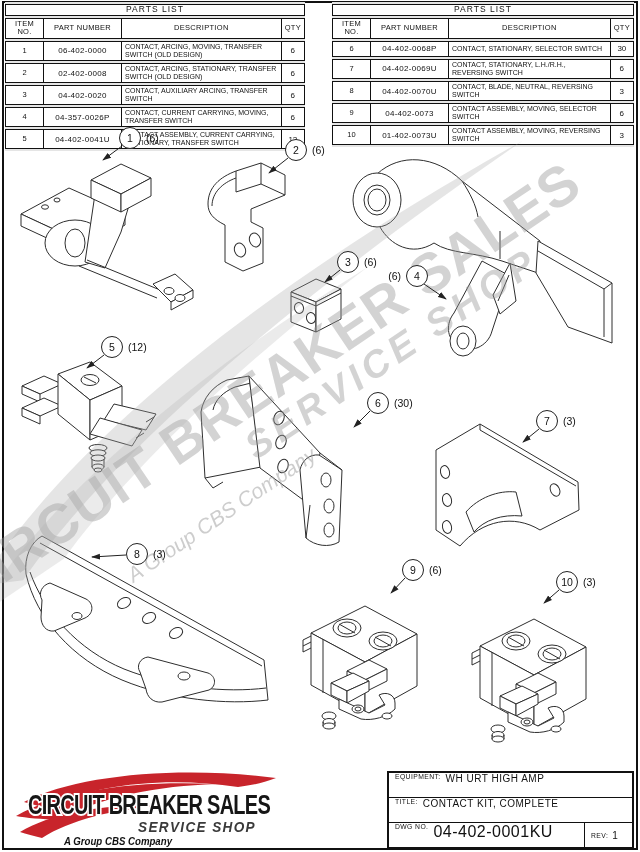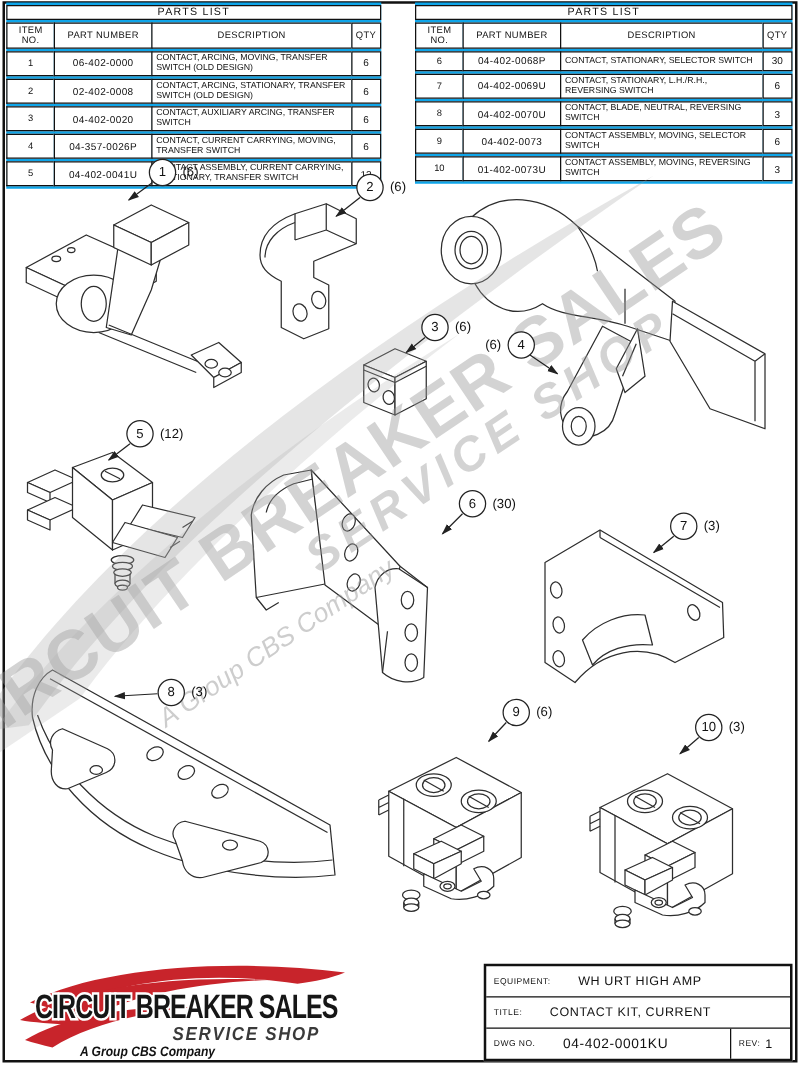--- a/index.html
+++ b/index.html
@@ -2,21 +2,21 @@
 <html><head>
 <meta charset="utf-8">
 <style>
   html,body{margin:0;padding:0;background:#888;}
   *{box-sizing:border-box;}
   .sheet{position:relative;width:640px;height:852px;background:#fff;overflow:hidden;
          font-family:"Liberation Sans",sans-serif;color:#111;}
   .page-border{position:absolute;left:2px;top:1px;right:2px;bottom:2px;border:2.5px solid #111;}
 
   
-  table.plist{position:absolute;border-collapse:separate;border-spacing:0 2px;background:#0ea5e9;}
+  table.plist{position:absolute;border-collapse:separate;border-spacing:0 2px;background:#e5e5e5;}
   table.plist td{border-top:1px solid #111;border-bottom:1px solid #111;border-left:1px solid #111;
     font-size:7.5px;line-height:1.15;padding:1px 3px;background:#fff;vertical-align:middle;text-align:center;}
   table.plist td:last-child{border-right:1px solid #111;}
   table.plist td.t{font-size:8.5px;letter-spacing:1px;height:11px;padding:0;}
   table.plist tr.h td{font-size:7.5px;letter-spacing:.3px;height:12px;}
   table.plist td.d{text-align:left;font-size:7px;height:16px;}
   table.plist td.p{font-size:8px;letter-spacing:.3px;}
   table.plist td.q{font-size:8px;}
   .colitem{width:38px;} .colpart{width:78px;margin-left:19px;} .colqty{width:22px;}
 
@@ -45,25 +45,25 @@
   .bnum{font-size:10.5px;color:#111;}
   .bqty{position:absolute;left:26px;top:4px;font-size:10.5px;white-space:nowrap;color:#111;}
   .qleft .bqty{left:auto;right:26px;}
 
   
   .logo{position:absolute;left:8px;top:766px;z-index:15;}
 
   
   .tblock{position:absolute;left:387px;top:771px;width:247px;height:78px;border:2px solid #111;
           background:#fff;display:flex;flex-direction:column;z-index:15;}
-  .trow{flex:1;display:flex;align-items:center;padding:0 6px;gap:22px;border-bottom:1.6px solid #111;}
+  .trow{flex:1;display:flex;align-items:flex-start;padding:0 6px;gap:5px;border-bottom:1.6px solid #111;}
   .trow:last-child{border-bottom:none;}
   .tlabel{font-size:6.8px;letter-spacing:.4px;white-space:nowrap;}
   .tval{font-size:10px;letter-spacing:.5px;white-space:nowrap;}
-  .tval.big{font-size:11px;}
+  .tval.big{font-size:16px;}
   .revcell{margin-left:auto;border-left:1.6px solid #111;align-self:stretch;display:flex;
            align-items:center;gap:4px;padding-left:6px;min-width:42px;}
 </style>
 </head>
 <body>
 
 <div class="sheet">
   <div class="page-border"></div>
 
   <table class="plist" style="left:5px;top:2px;width:300px">
@@ -396,21 +396,21 @@
     </svg>
   </div>
 
   <div class="tblock">
     <div class="trow">
       <span class="tlabel">EQUIPMENT:</span>
       <span class="tval">WH URT HIGH AMP</span>
     </div>
     <div class="trow">
       <span class="tlabel">TITLE:</span>
-      <span class="tval">CONTACT KIT, CURRENT</span>
+      <span class="tval">CONTACT KIT, COMPLETE</span>
     </div>
     <div class="trow">
       <span class="tlabel">DWG NO.</span>
       <span class="tval big">04-402-0001KU</span>
       <span class="revcell">
         <span class="tlabel">REV:</span>
         <span class="tval">1</span>
       </span>
     </div>
   </div>

